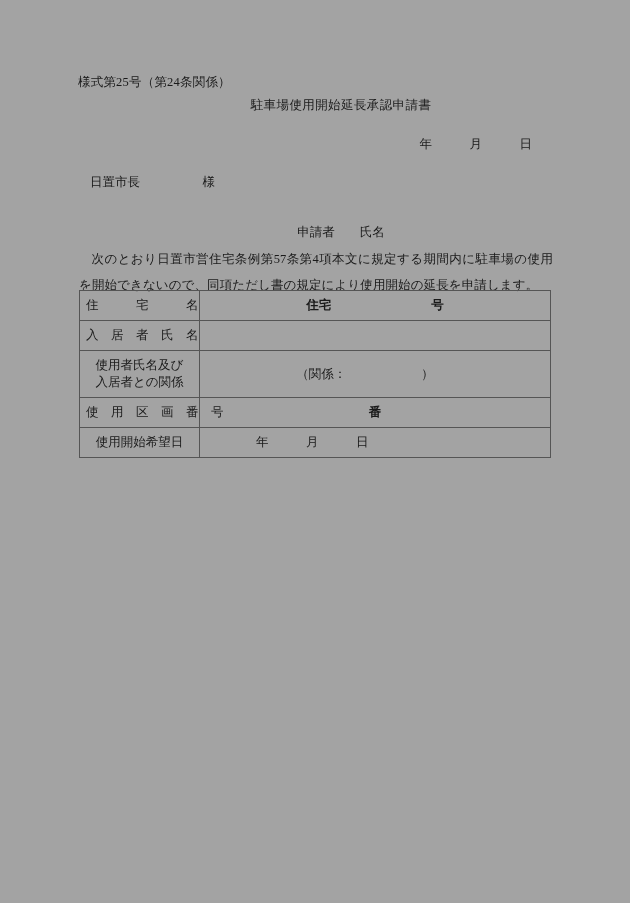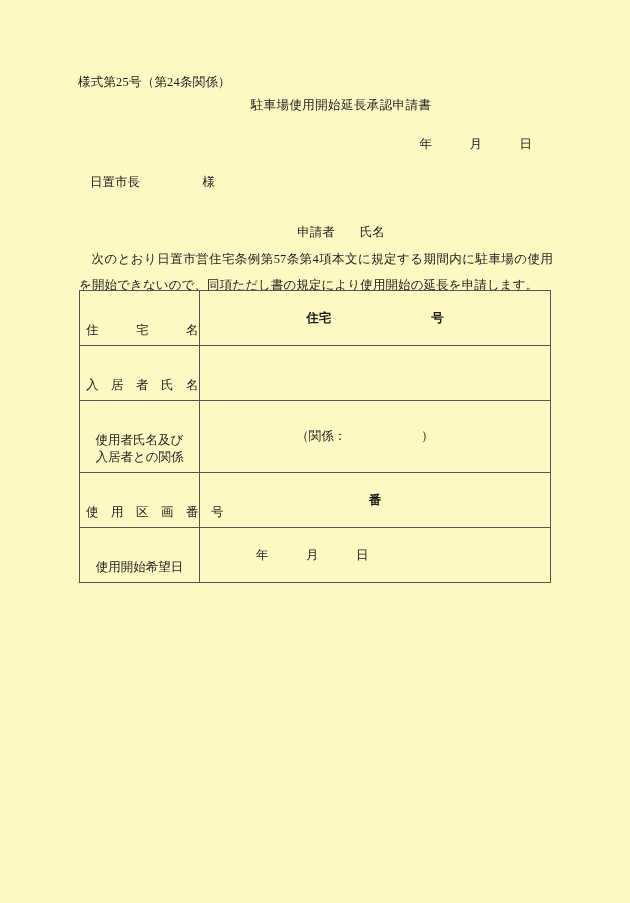--- a/index.html
+++ b/index.html
@@ -12,21 +12,21 @@
     background: #fdfdfd;
     font-family: "Liberation Serif", "DejaVu Serif", serif;
     color: #1a1a1a;
     position: relative;
     overflow: hidden;
   }
 
   .page {
     position: absolute;
     inset: 0;
-    background: #fef9c3;
+    background: #a3a3a3;
   }
 
   
   .form-number {
     position: absolute;
     left: 78px;
     top: 74px;
     font-size: 12.5px;
     letter-spacing: 0.2px;
     white-space: nowrap;
@@ -108,21 +108,20 @@
     padding: 6px 6px;
     line-height: 17px;
   }
   .form-table .value-cell {
     padding: 6px 10px;
     line-height: 17px;
   }
   .lbl {
     display: block;
     white-space: pre;
-    margin-top: 25px;
   }
 
   
   .v-center {
     display: block;
     text-align: center;
     white-space: pre;
     font-weight: bold;
   }
   .v-indent {

